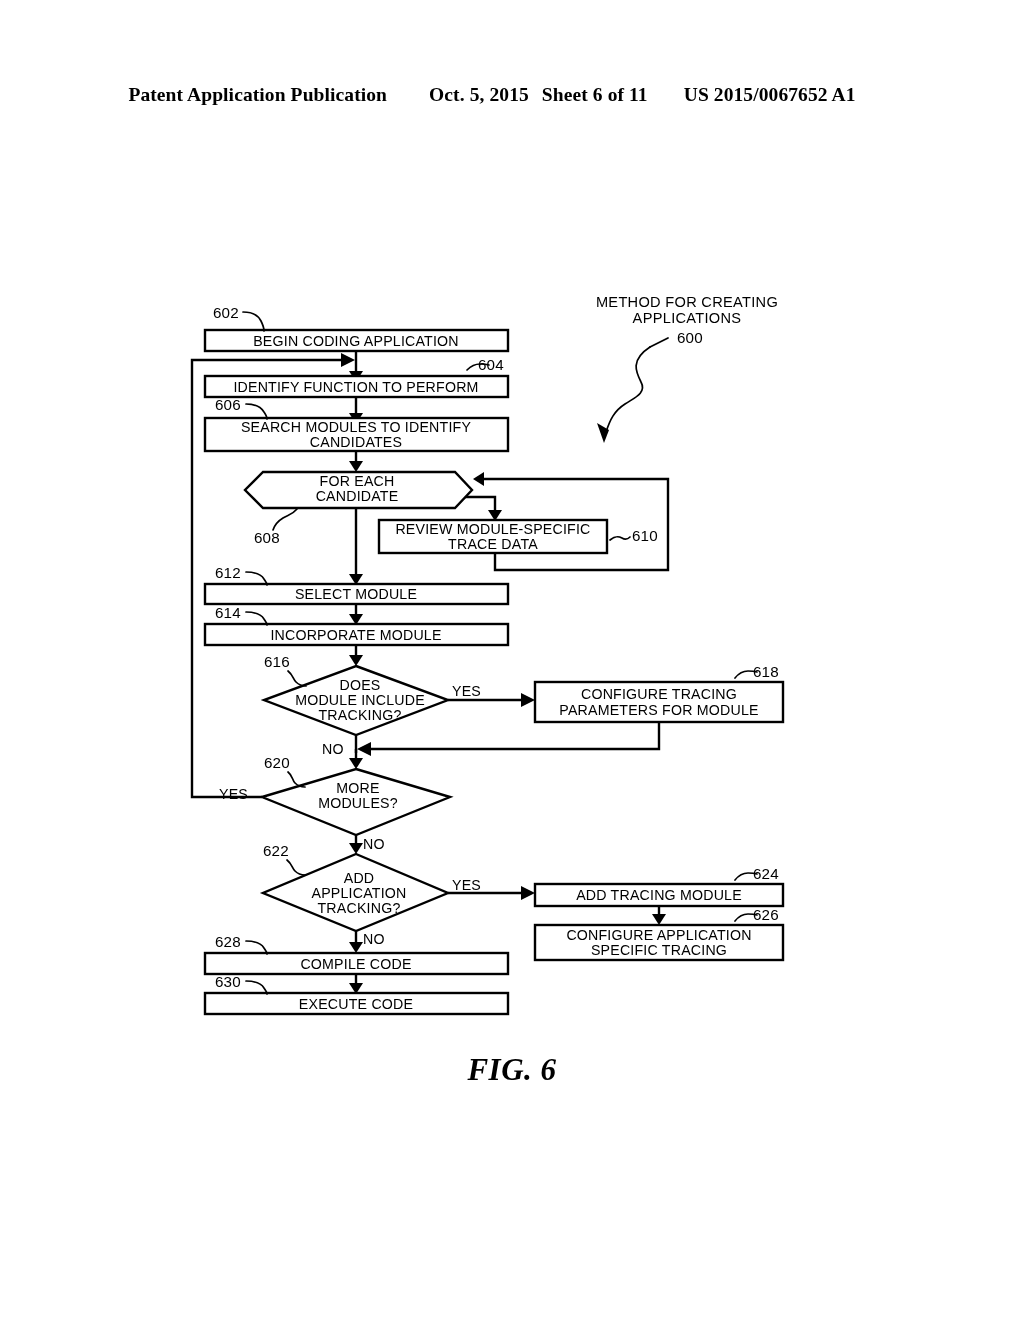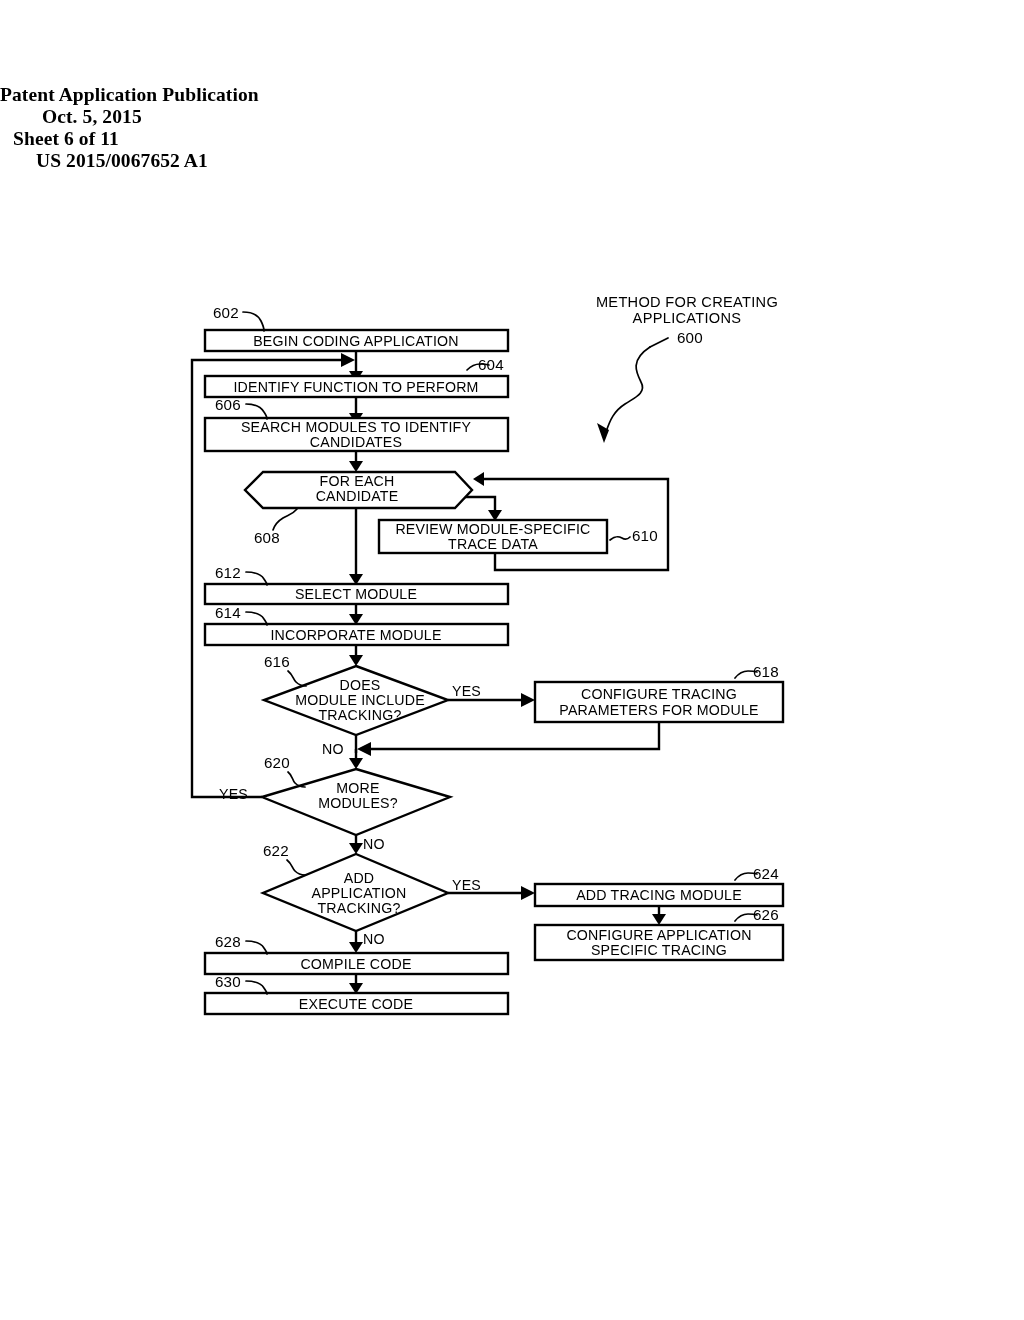--- a/index.html
+++ b/index.html
@@ -24,27 +24,26 @@
   }
 
   
   .pub-header {
     position: absolute;
     left: 0;
     top: 84px;
     width: 984px;
     display: flex;
     justify-content: center;
-    align-items: flex-start;
+    align-items: center;
     font-family: "Liberation Serif", serif;
     font-weight: bold;
     font-size: 19.5px;
     letter-spacing: 0.1px;
     white-space: nowrap;
-    flex-direction: column;
   }
   .pub-header .seg-title { }
   .pub-header .seg-date  { margin-left: 42px; }
   .pub-header .seg-sheet { margin-left: 13px; }
   .pub-header .seg-num   { margin-left: 36px; }
 
   
   .fig-caption {
     position: absolute;
     left: 0;
@@ -305,14 +304,15 @@
 
     <g>
       <rect class="nodeshape" x="205" y="993" width="303" height="21"></rect>
       <text class="nodelabel" x="356" y="1008.5">EXECUTE CODE</text>
       <path class="leader" d="M 246 981 C 256 981 261 983 264 988 C 266 991 267 992 267 994"></path>
       <text class="refnum" x="228" y="987">630</text>
     </g>
 
   </svg>
 
+  <div class="fig-caption">FIG. 6</div>
 
 </div>
 
 </body></html>

